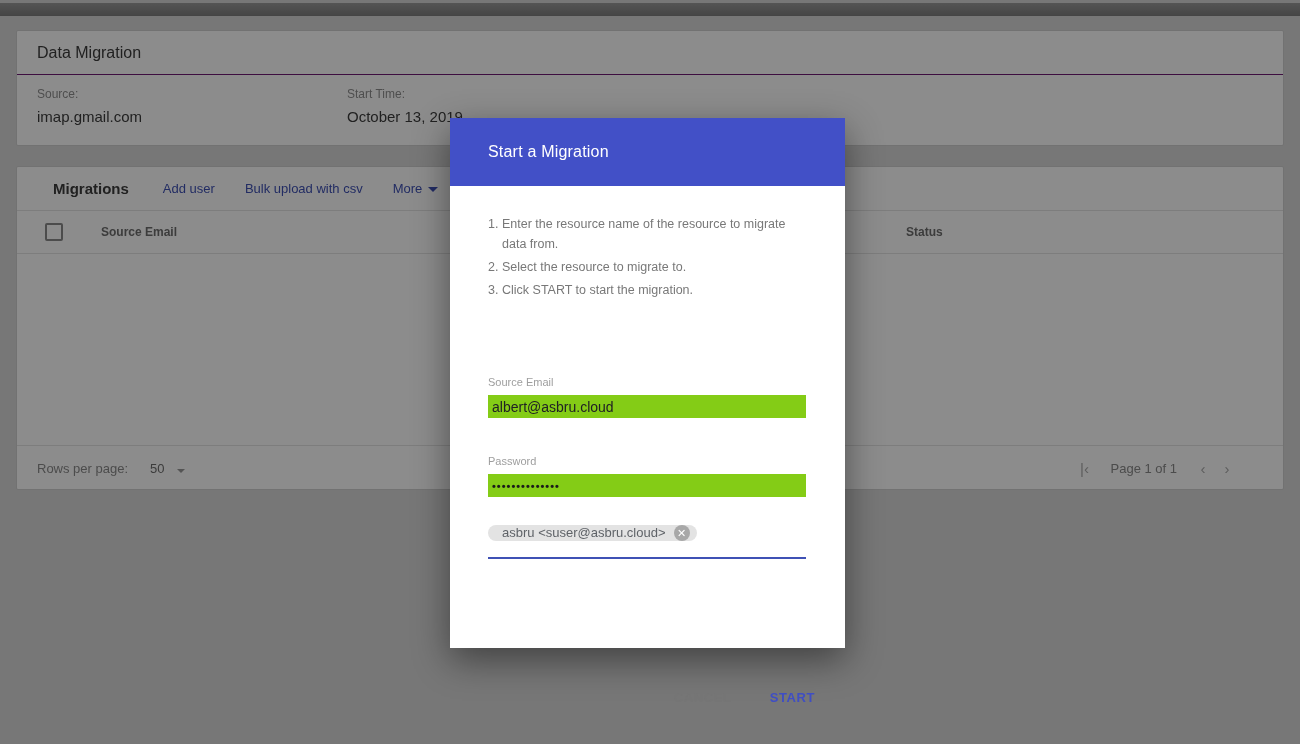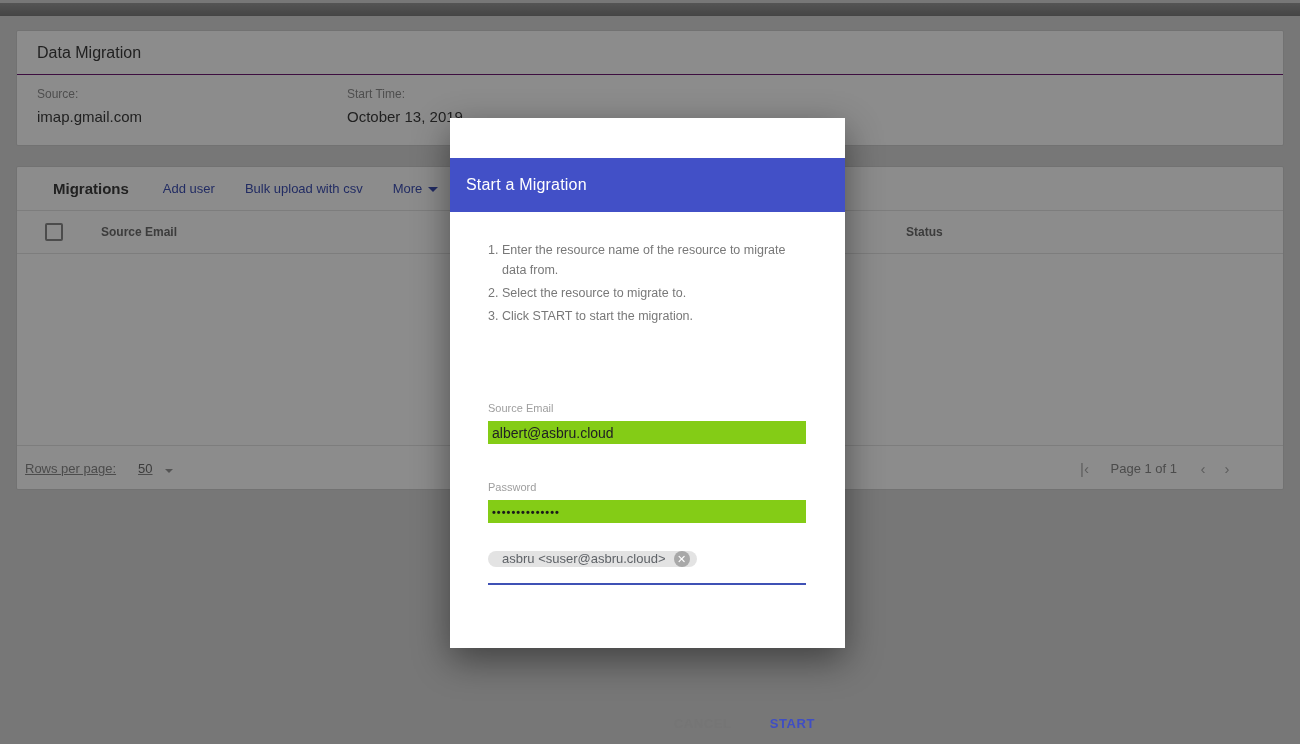--- a/index.html
+++ b/index.html
@@ -31,36 +31,36 @@
   .mig-title { font-size: 15px; font-weight: bold; color: #3c3c3c; margin-right: 34px; }
   .toolbar-link { font-size: 13px; color: #3f51b5; margin-right: 30px; cursor: pointer; }
   .caret { display: inline-block; width: 0; height: 0; border-left: 5px solid transparent; border-right: 5px solid transparent; border-top: 5px solid #3f51b5; margin-left: 6px; vertical-align: middle; }
   .thead-row { position: relative; height: 43px; border-bottom: 1px solid #e4e4e4; }
   .checkbox { position: absolute; left: 28px; top: 12px; width: 18px; height: 18px; border: 2px solid #8a8a8a; border-radius: 2px; background: #fff; cursor: pointer; }
   .th { position: absolute; top: 14px; font-size: 12px; font-weight: bold; color: #6e6e6e; }
   .th.col-source { left: 84px; }
   .th.col-status { left: 889px; }
   .tbody-empty { height: 191px; }
   .mig-footer { position: relative; height: 44px; border-top: 1px solid #e4e4e4; font-size: 13px; color: #8a8a8a; }
-  .rpp { position: absolute; left: 8px; top: 15px; text-decoration: underline; }
+  .rpp { position: absolute; left: 20px; top: 15px; }
   .rpp-value { margin-left: 22px; color: #6e6e6e; cursor: pointer; }
   .rpp-caret { display: inline-block; width: 0; height: 0; border-left: 4px solid transparent; border-right: 4px solid transparent; border-top: 4px solid #9a9a9a; margin-left: 12px; cursor: pointer; }
   .pager { position: absolute; right: 44px; top: 14px; display: flex; align-items: center; gap: 0; color: #8a8a8a; }
   .pager-icon { font-size: 15px; color: #aaaaaa; width: 24px; text-align: center; cursor: pointer; user-select: none; }
   .pager-status { font-size: 13px; color: #8a8a8a; margin: 0 14px; }
 
   
   .backdrop { position: absolute; left: 0; top: 0; width: 1300px; height: 744px; background: rgba(0,0,0,0.45); }
 
   
   .modal {
     position: absolute; left: 450px; top: 118px; width: 395px; height: 530px;
     background: #ffffff; box-shadow: 0 12px 34px rgba(0,0,0,0.45); z-index: 5;
   }
-  .modal-header { height: 54px; background: #4250c7; display: flex; align-items: center; padding-left: 16px; margin-top: 40px; }
+  .modal-header { height: 68px; background: #4250c7; display: flex; align-items: center; padding-left: 38px; }
   .modal-title { color: #ffffff; font-size: 16px; letter-spacing: 0.2px; }
   .modal-body { position: relative; height: 468px; }
 
   .instructions { position: absolute; left: 36px; top: 28px; width: 322px; padding-left: 16px; }
   .instructions li { font-size: 12.5px; color: #787878; line-height: 1.6; margin-bottom: 3px; }
 
   .field-label { position: absolute; left: 38px; font-size: 11px; color: #9e9e9e; }
   .lbl-email { top: 190px; }
   .lbl-password { top: 269px; }
 

